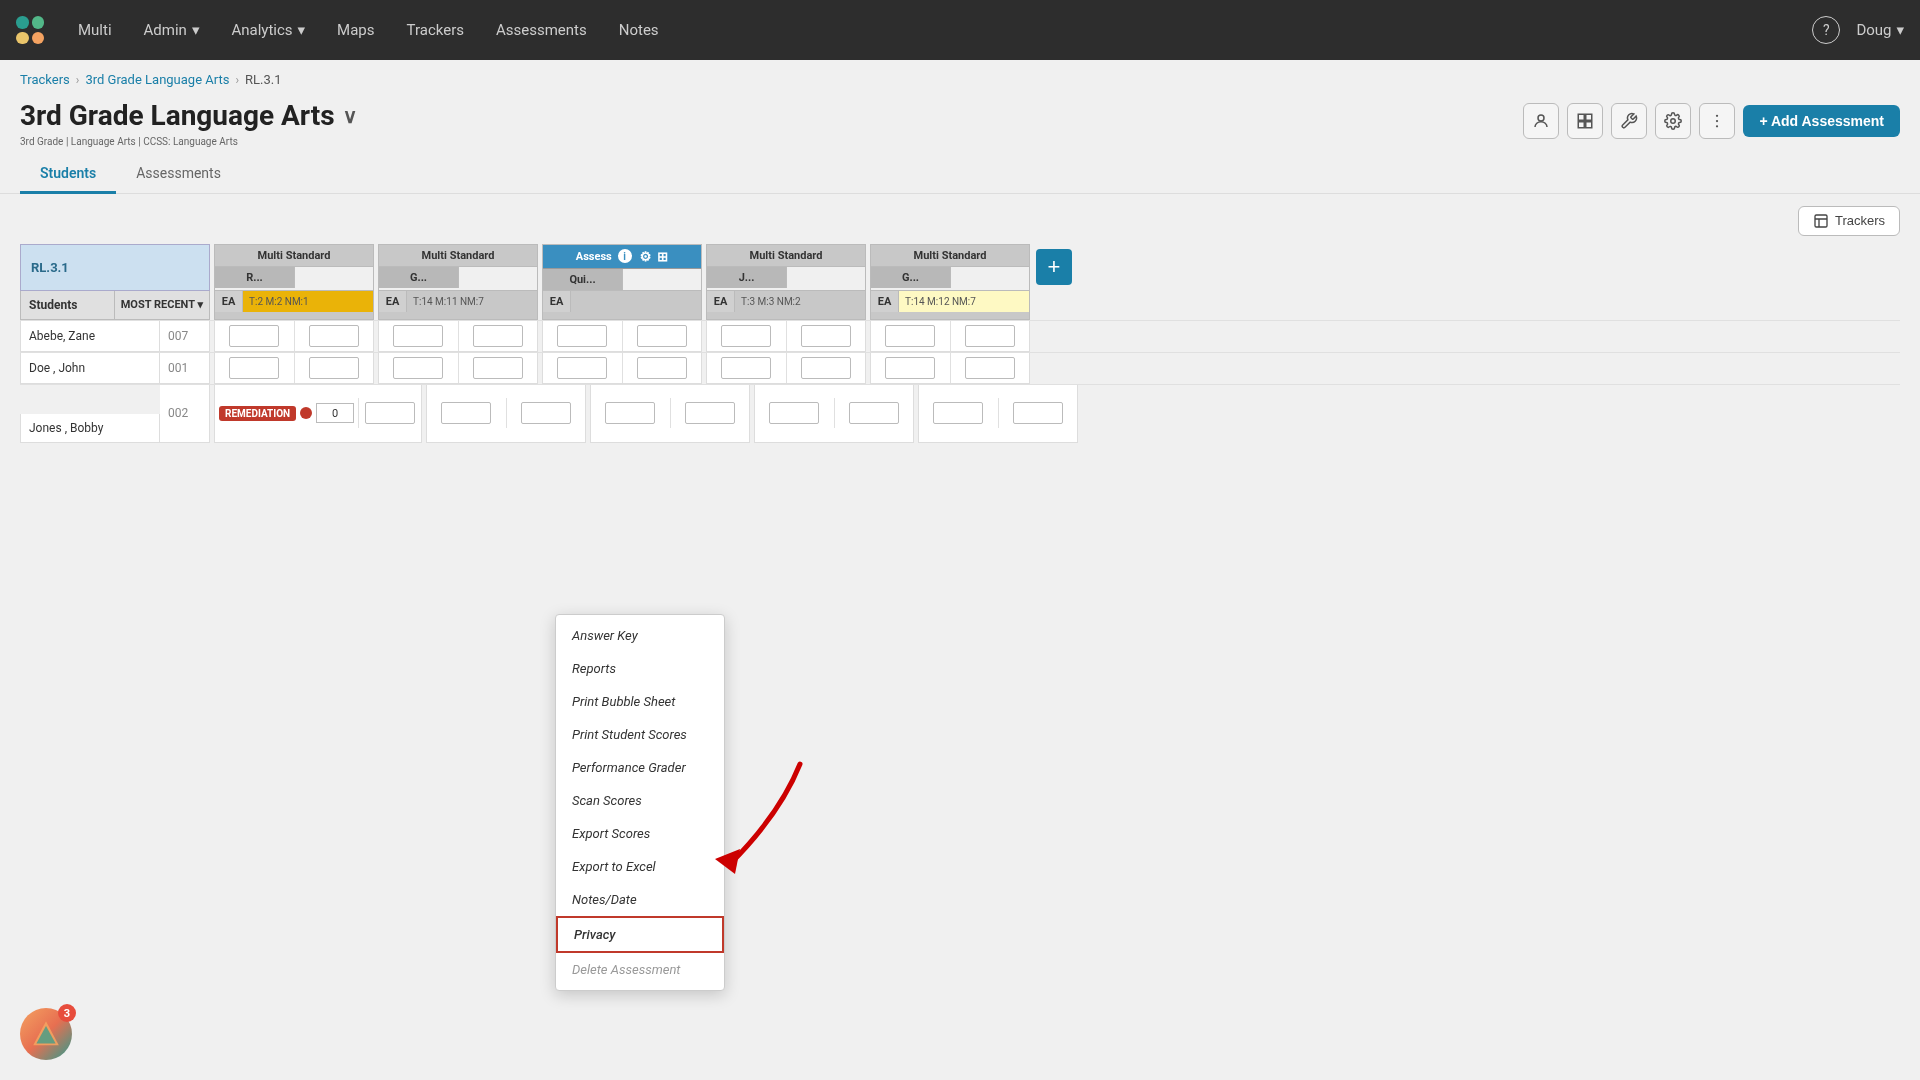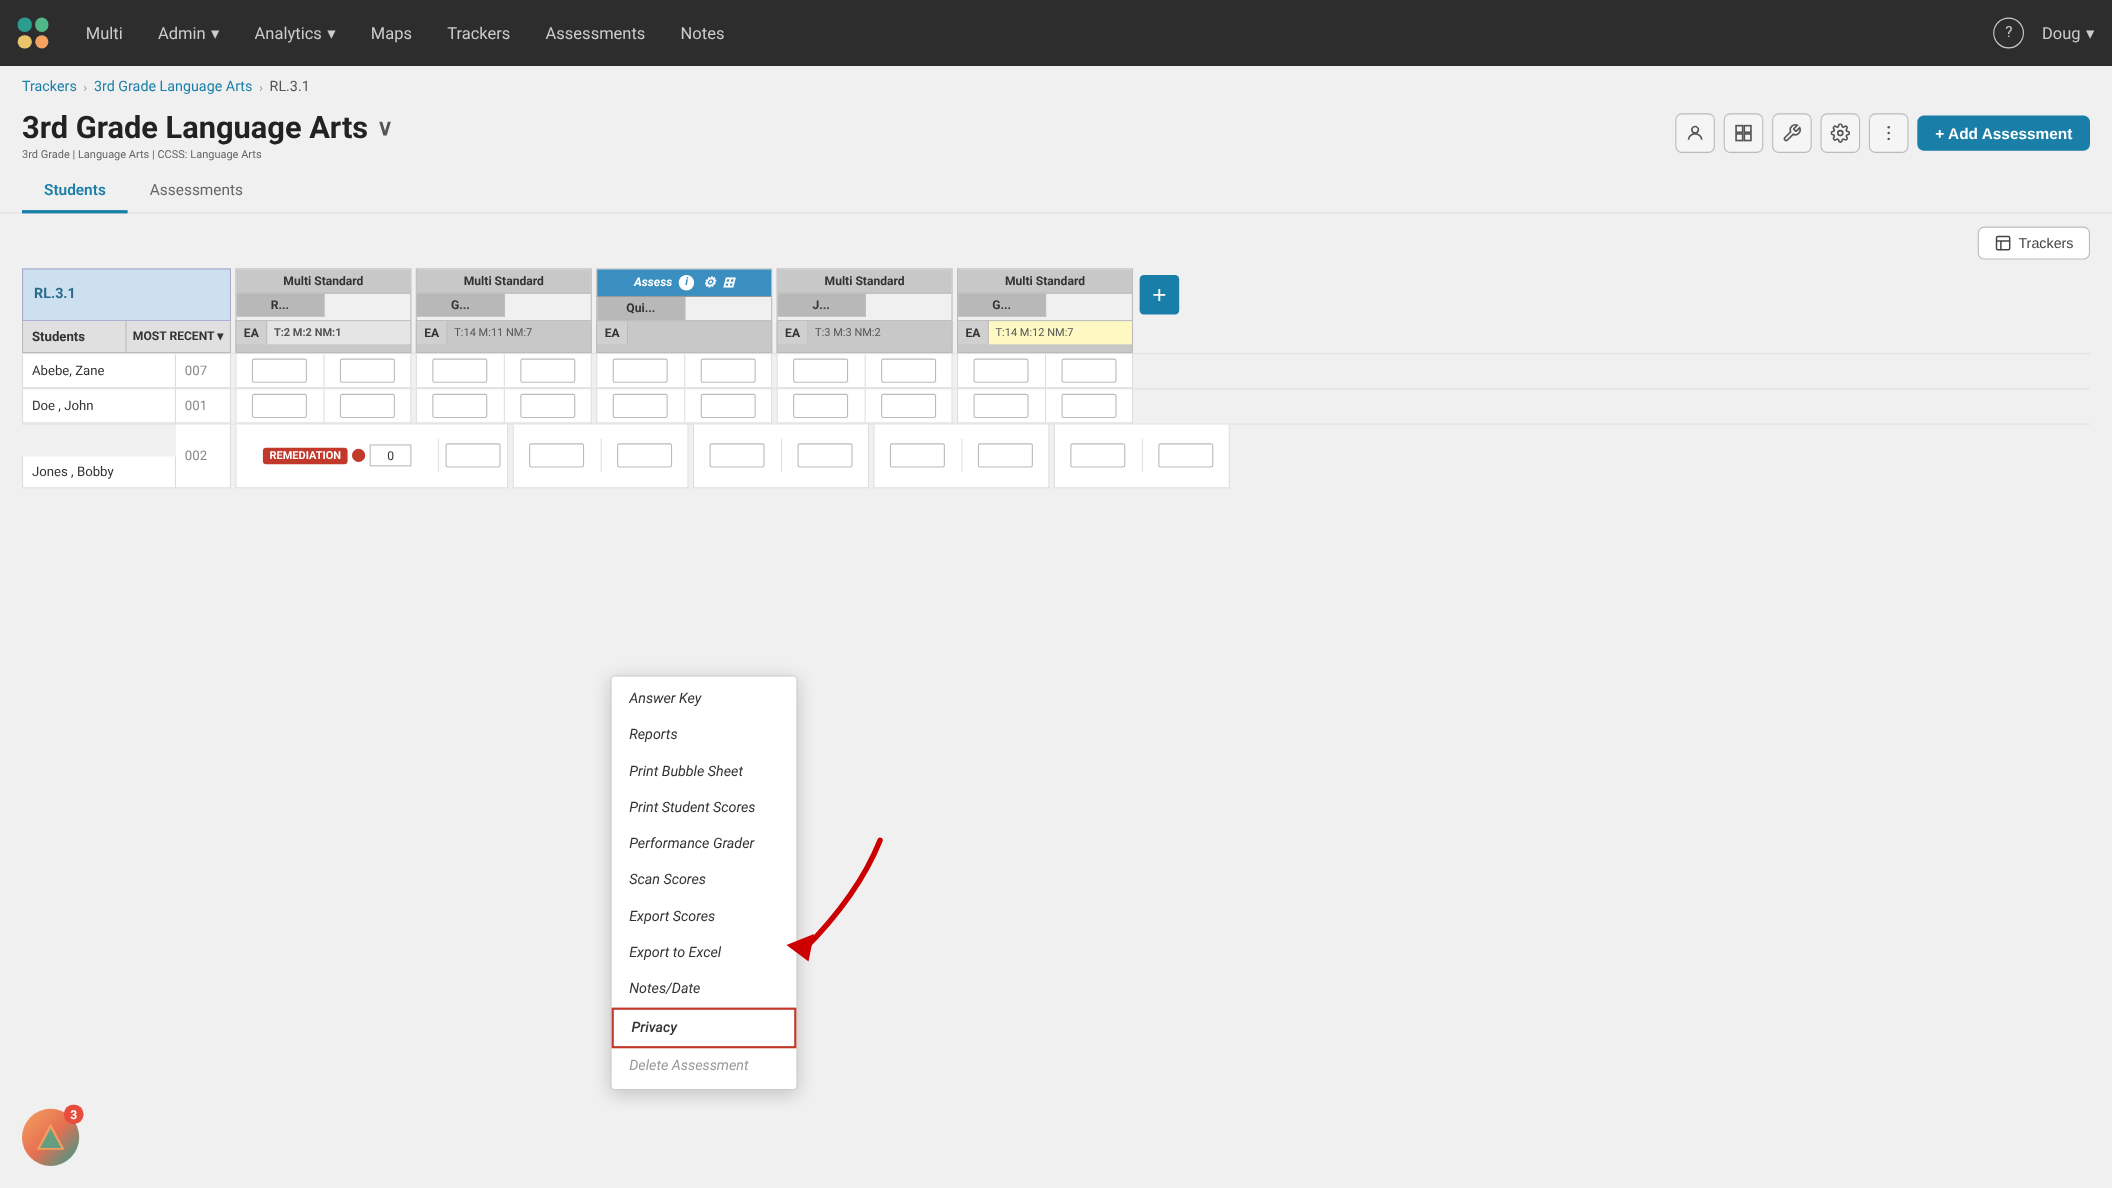--- a/index.html
+++ b/index.html
@@ -410,21 +410,21 @@
         </div>
 
         <div style="border:1px solid #bbb; display:flex; flex-direction:column; min-width:160px;">
           <div style="background:#c8c8c8; text-align:center; padding:4px 8px; font-size:11px; font-weight:700; border-bottom:1px solid #bbb;">Multi Standard</div>
           <div style="display:flex;">
             <div style="background:#b8b8b8; padding:4px 8px; font-size:11px; font-weight:700; color:#333; border-right:1px solid #bbb; min-width:80px; cursor:pointer; text-align:center;">G...</div>
           </div>
         </div>
 
         <div style="border:1px solid #bbb; display:flex; flex-direction:column; min-width:160px; position:relative;">
-          <div style="background:#3a8fc0; text-align:center; padding:4px 8px; font-size:11px; font-weight:700; border-bottom:1px solid #999; color:#fff; display:flex; align-items:center; justify-content:center; gap:6px;font-style:italic;">
+          <div style="background:#3a8fc0; text-align:center; padding:4px 8px; font-size:11px; font-weight:700; border-bottom:1px solid #999; color:#fff; display:flex; align-items:center; justify-content:center; gap:6px;">
             <span>Assess</span>
             <span style="background:#fff; color:#3a8fc0; border-radius:50%; width:14px; height:14px; display:flex; align-items:center; justify-content:center; font-size:10px; font-weight:700;">i</span>
             <span style="font-size:13px; cursor:pointer; margin-left:2px;">⚙</span>
             <span style="font-size:13px; cursor:pointer;">⊞</span>
           </div>
           <div style="display:flex;">
             <div style="background:#b8b8b8; padding:4px 8px; font-size:11px; font-weight:700; color:#333; border-right:1px solid #bbb; min-width:80px; cursor:pointer; text-align:center;">Qui...</div>
           </div>
         </div>
 
@@ -453,21 +453,21 @@
         <div style="display:flex; min-width:190px; flex-shrink:0; border:1px solid #bbb; border-top:none; background:#e0e0e0;">
           <div style="padding:7px 8px; font-size:12px; font-weight:700; flex:1;">Students</div>
           <div style="padding:7px 6px; font-size:11px; font-weight:700; cursor:pointer; white-space:nowrap; border-left:1px solid #bbb;">MOST RECENT ▾</div>
         </div>
 
         <div style="display:flex; gap:4px; margin-left:4px; flex:1;">
 
           <div style="border:1px solid #bbb; border-top:none; min-width:160px; display:flex; flex-direction:column; background:#c8c8c8;">
             <div style="display:flex;">
               <div style="padding:4px 6px; font-size:11px; font-weight:700; background:#d0d0d0; border-right:1px solid #bbb; width:28px; display:flex; align-items:center; justify-content:center;">EA</div>
-              <div style="padding:4px 6px; font-size:10px; flex:1; background:#e5e5e5; color:#555; display:flex; align-items:center;font-weight:bold;">T:2  M:2  NM:1</div>
+              <div style="padding:4px 6px; font-size:10px; flex:1; background:#eab308; color:#555; display:flex; align-items:center;">T:2  M:2  NM:1</div>
             </div>
           </div>
 
           <div style="border:1px solid #bbb; border-top:none; min-width:160px; display:flex; flex-direction:column; background:#c8c8c8;">
             <div style="display:flex;">
               <div style="padding:4px 6px; font-size:11px; font-weight:700; background:#d0d0d0; border-right:1px solid #bbb; width:28px; display:flex; align-items:center; justify-content:center;">EA</div>
               <div style="padding:4px 6px; font-size:10px; flex:1; background:#c8c8c8; color:#555; display:flex; align-items:center;">T:14  M:11  NM:7</div>
             </div>
           </div>
 
@@ -589,21 +589,21 @@
       </div>
 
       <div style="display:flex; align-items:stretch; border-top:1px solid #e0e0e0;">
         <div style="min-width:140px; padding:7px 8px; font-size:12px; background:#fff; border:1px solid #ddd; border-top:none; display:flex; align-items:center; gap:6px;margin-top:29px;">
           <span>Jones , Bobby</span>
         </div>
         <div style="min-width:50px; padding:7px 8px; font-size:12px; background:#fff; border:1px solid #ddd; border-top:none; border-left:none; color:#888; display:flex; align-items:center;">002</div>
 
         <div style="display:flex; gap:4px; margin-left:4px; flex:1;">
           <div style="border:1px solid #ddd; border-top:none; min-width:160px; display:flex; align-items:center; background:#fff;">
-            <div style="padding:4px 24px; display:flex; align-items:center; justify-content:flex-end; gap:4px;">
+            <div style="padding:4px 4px; display:flex; align-items:center; justify-content:flex-end; gap:4px;">
               <span class="remediation-badge">REMEDIATION</span>
               <div class="red-dot"></div>
               <div style="width:38px; height:20px; border:1px solid #bbb; background:#fff; display:flex; align-items:center; justify-content:center; font-size:11px;">0</div>
             </div>
             <div style="padding:4px 6px; flex:1; display:flex; align-items:center; justify-content:center; border-left:1px solid #e0e0e0;">
                 <input type="text" class="cell-input-box" style="">
               </div>
           </div>
           <div style="border:1px solid #ddd; border-top:none; min-width:160px; display:flex; align-items:center; background:#fff;">
             <div style="padding:4px 6px; flex:1; display:flex; align-items:center; justify-content:center;">

